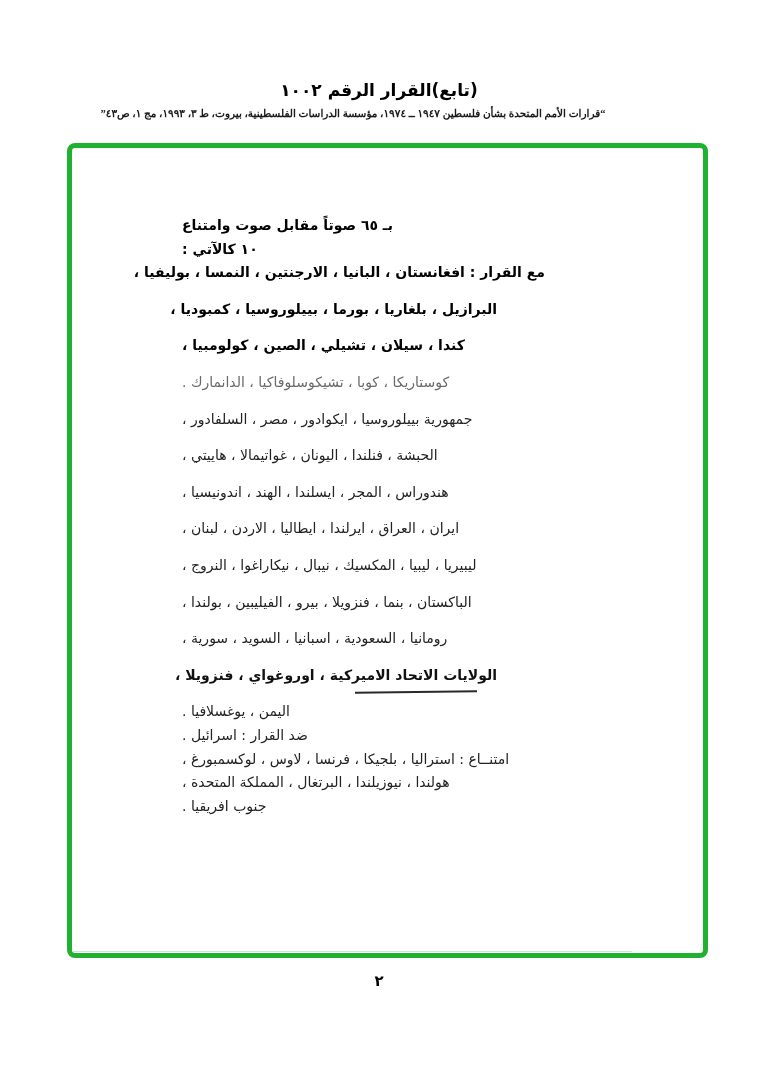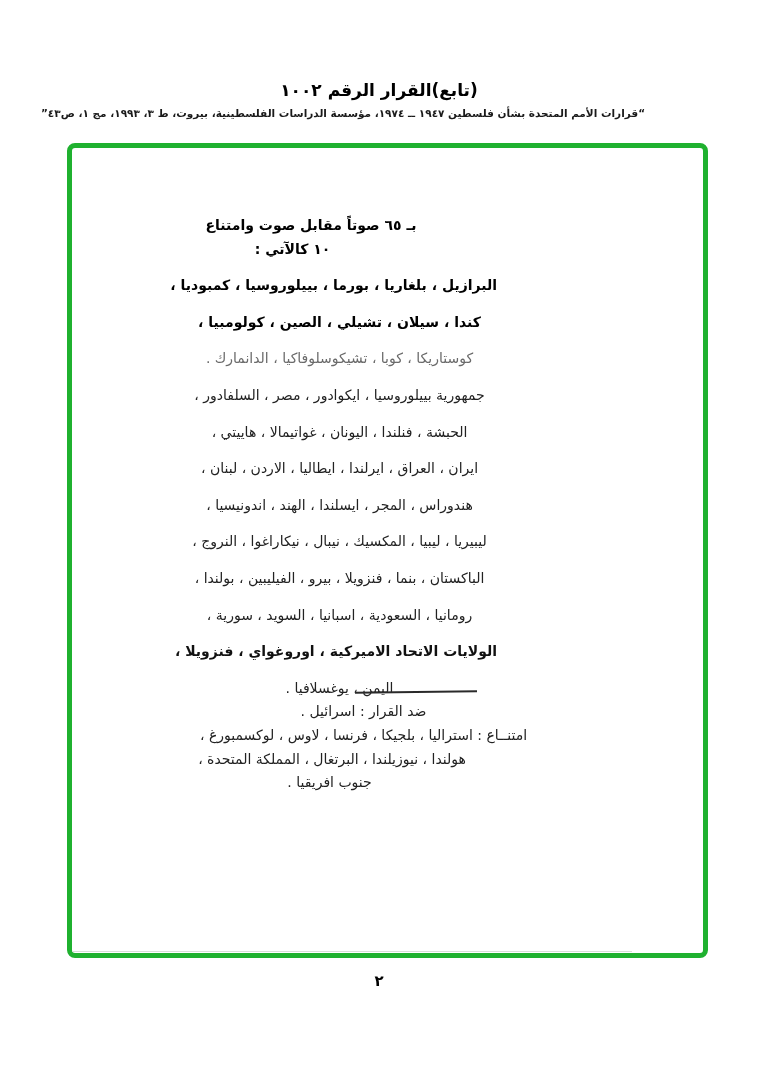--- a/index.html
+++ b/index.html
@@ -11,39 +11,39 @@
     font-family:"DejaVu Sans", sans-serif;
     color:#222;
   }
   .title{
     position:absolute;top:80px;left:0;width:758px;
     text-align:center;direction:rtl;
     font-size:17px;font-weight:700;color:#000;
     letter-spacing:0.2px;
   }
   .citation{
-    position:absolute;top:107px;left:0;width:686px;
+    position:absolute;top:107px;left:10px;width:686px;
     text-align:center;direction:rtl;
-    font-size:10.5px;font-weight:700;color:#1a1a1a;
+    font-size:10.5px;font-weight:700;color:#1a1a1a;font-family:Liberation Serif, serif;
   }
   .annotation-box{
     position:absolute;left:67px;top:143px;
     width:641px;height:815px;
     box-sizing:border-box;
     border:5px solid #1fb12f;
     border-radius:8px;
     background:transparent;
   }
   .scan-line{
     position:absolute;left:72px;top:951px;width:560px;height:1px;
     background:#d9ddd9;
   }
   .textblock{
     position:absolute;left:182px;top:214px;width:363px;
-    direction:rtl;text-align:center;
+    direction:rtl;text-align:left;
     font-size:14px;line-height:23.6px;
     white-space:nowrap;
     color:#222;
   }
   .ln{white-space:nowrap;}
   .b{font-weight:700;color:#000;}
   .b2{font-weight:700;color:#111;}
   .lt{color:#6a6a6a;}
   .i0{margin-right:0;}
   .i1{margin-right:48px;margin-top:13px;}
@@ -71,27 +71,28 @@
 
   <div class="citation" dir="rtl">“قرارات الأمم المتحدة بشأن فلسطين ١٩٤٧ ــ ١٩٧٤، مؤسسة الدراسات الفلسطينية، بيروت، ط ٣، ١٩٩٣، مج ١، ص٤٣”</div>
 
   <div class="annotation-box"></div>
 
   <div class="scan-line"></div>
 
   <div class="textblock">
     <div class="ln b i3">بـ ٦٥ صوتاً مقابل صوت وامتناع</div>
     <div class="ln b i4">١٠  كالآتي :</div>
+    <div class="ln b i0">مع القرار : افغانستان ، البانيا ، الارجنتين ، النمسا ، بوليفيا ،</div>
     <div class="ln b i1">البرازيل ، بلغاريا ، بورما ، بييلوروسيا ، كمبوديا ،</div>
     <div class="ln b i1">كندا ، سيلان ، تشيلي ، الصين ، كولومبيا ،</div>
     <div class="ln lt i1">كوستاريكا ، كوبا ، تشيكوسلوفاكيا ، الدانمارك .</div>
     <div class="ln i1">جمهورية بييلوروسيا ، ايكوادور ، مصر ، السلفادور ،</div>
     <div class="ln i1">الحبشة ، فنلندا ، اليونان ، غواتيمالا ، هاييتي ،</div>
+    <div class="ln i1">هندوراس ، المجر ، ايسلندا ، الهند ، اندونيسيا ،</div>
     <div class="ln i1">ايران ، العراق ، ايرلندا ، ايطاليا ، الاردن ، لبنان ،</div>
-    <div class="ln i1">هندوراس ، المجر ، ايسلندا ، الهند ، اندونيسيا ،</div>
     <div class="ln i1">ليبيريا ، ليبيا ، المكسيك ، نيبال ، نيكاراغوا ، النروج ،</div>
     <div class="ln i1">الباكستان ، بنما ، فنزويلا ، بيرو ، الفيليبين ، بولندا ،</div>
     <div class="ln i1">رومانيا ، السعودية ، اسبانيا ، السويد ، سورية ،</div>
     <div class="ln b2 i1">الولايات الاتحاد الاميركية ، اوروغواي ، فنزويلا ،</div>
     <div class="ln i1">اليمن ، يوغسلافيا .</div>
     <div class="ln i0">ضد القرار : اسرائيل .</div>
     <div class="ln i0">امتنــاع : استراليا ، بلجيكا ، فرنسا ، لاوس ، لوكسمبورغ ،</div>
     <div class="ln i2">هولندا ، نيوزيلندا ، البرتغال ، المملكة المتحدة ،</div>
     <div class="ln i2b">جنوب افريقيا .</div>
   </div>

